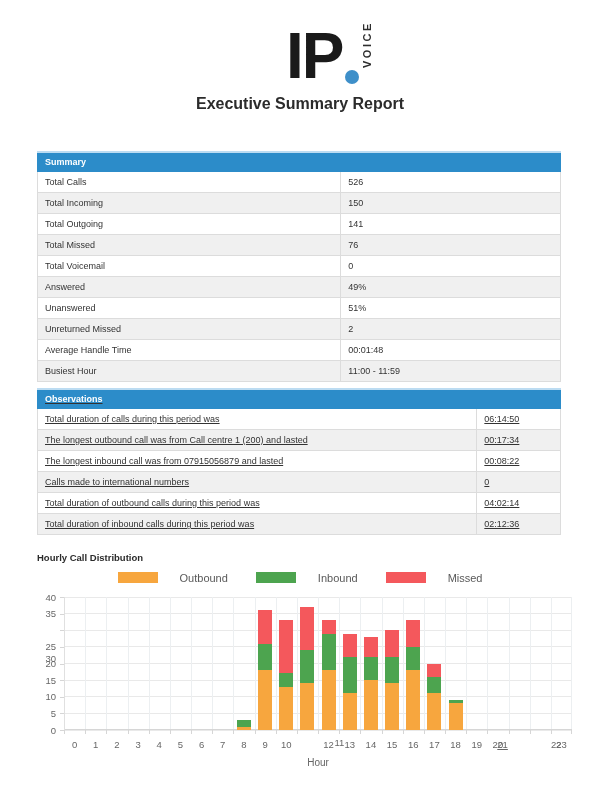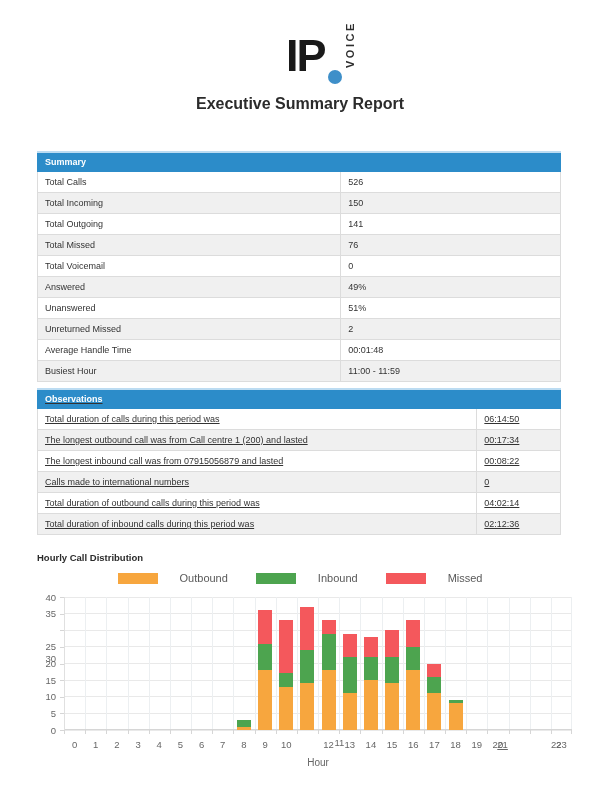--- a/index.html
+++ b/index.html
@@ -2,42 +2,42 @@
 <html><head>
 <meta charset="utf-8">
 <style>
   * { margin:0; padding:0; box-sizing:border-box; }
   html,body { background:#ffffff; }
   body { font-family:"Liberation Sans","DejaVu Sans",sans-serif; color:#333; }
   .page { position:relative; width:600px; height:812px; background:#fff; overflow:hidden; }
 
   
   .logo { position:absolute; left:286px; top:22px; height:70px; display:flex; align-items:flex-start; }
-  .logo-ip { font-size:45px; font-weight:bold; color:#1a1a1a; letter-spacing:-2px; line-height:68px; }
+  .logo-ip { font-size:64px; font-weight:bold; color:#1a1a1a; letter-spacing:-2px; line-height:68px; }
   .logo-dot { display:inline-block; width:14px; height:14px; border-radius:50%; margin-left:3px; margin-bottom:2px; }
   .logo-voice { display:inline-block; transform:rotate(-90deg) translate(-46px,-8px); transform-origin:0 0; font-size:11px; font-weight:bold; letter-spacing:2.5px; color:#2e2e2e; margin-left:10px; }
 
   .page-title { position:absolute; left:0; top:95px; width:100%; text-align:center; font-size:16px; font-weight:bold; color:#2b2b2b; }
 
   .meta { position:absolute; left:37px; top:126px; font-size:9px; color:#3c3c3c; line-height:11.5px; }
 
   
   table.report { position:absolute; left:37px; width:524px; border-collapse:collapse; font-size:9px; }
   table.report th { background:var(--hdr,#2c8cc9); color:#fff; text-align:left; font-size:9px; font-weight:bold; padding:4px 7px; border:1px solid #2c8cc9; border-top:2px solid #bcdcf2; height:19px; }
   table.report td { border:1px solid #dcdcdc; padding:5px 7px; height:20px; color:#333; background:#fff; }
   table.report tr:nth-child(even) td { background:#f0f0f0; }
   #summary-table { top:151px; }
   #summary-table td.val { width:42%; }
   #observations-table { top:388px;text-decoration:underline; }
   #observations-table td.val { width:16%; }
 
   
   .chart-title { position:absolute; left:37px; top:552px; font-size:9.5px; font-weight:bold; color:#2b2b2b; }
   .legend { position:absolute; left:0; top:572px; width:100%; display:flex; justify-content:center; gap:28px; align-items:center; }
-  .legend-item { display:flex; align-items:center; gap:22px; }
+  .legend-item { display:flex; align-items:flex-start; gap:22px; }
   .legend-swatch { width:40px; height:11px; }
   .legend-label { font-size:11px; color:#595959; }
 
   .chart-wrap { position:absolute; left:30px; top:597px; width:560px; height:180px; }
   .chart-plot { position:absolute; left:34px; top:0; width:508px; height:133px; }
   .gridline-h { position:absolute; left:0; width:100%; height:1px; background:#e9e9e9; }
   .gridline-v { position:absolute; top:0; height:100%; width:1px; background:#eceff1; }
   .axis-bottom { position:absolute; left:0; bottom:0; width:100%; height:1px; background:#d6d6d6; }
   .axis-left { position:absolute; left:0; top:0; height:100%; width:1px; background:#e0e0e0; }
   .tick-x { position:absolute; width:1px; height:4px; background:#d6d6d6; }

